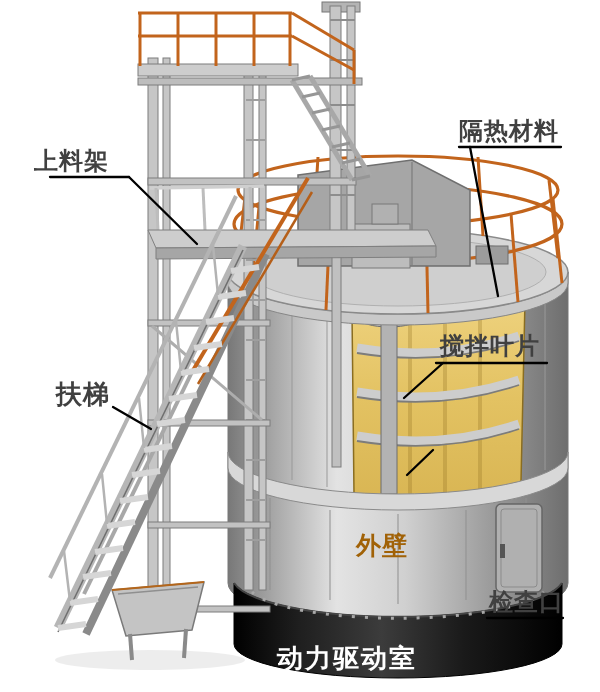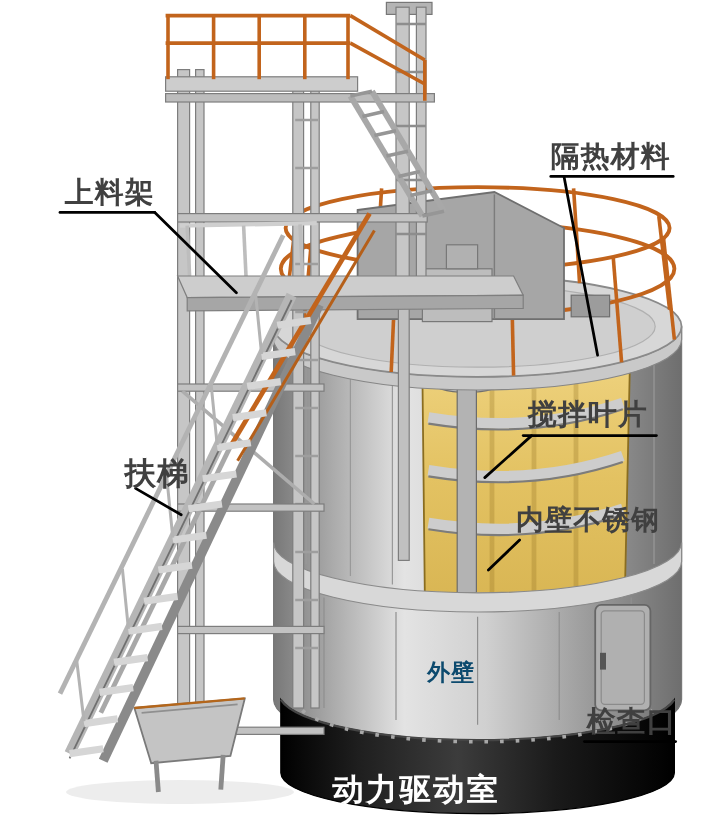--- a/index.html
+++ b/index.html
@@ -1,22 +1,22 @@
 <!DOCTYPE html>
 <html><head>
 <meta charset="utf-8">
 <style>
   html,body{margin:0;padding:0;background:#fff;}
   .stage{position:relative;width:600px;height:692px;background:#fff;overflow:hidden;
          font-family:"Liberation Sans",sans-serif;}
   .stage svg{position:absolute;left:0;top:0;}
   .lbl{position:absolute;font-weight:700;font-size:24px;line-height:1.12;color:#404040;
        white-space:nowrap;letter-spacing:1px;}
-  .lbl-ladder{font-size:26px;margin-left:48px;}
-  .lbl-outer{font-size:19px;color:#0c4a6e;margin-top:20px;}
+  .lbl-ladder{font-size:26px;}
+  .lbl-outer{font-size:25px;color:#a16207;}
   .lbl-inner{font-size:23px;}
   .lbl-drive{font-size:26px;color:#ffffff;letter-spacing:2px;}
 </style>
 </head>
 <body>
 
 <div class="stage">
 <svg width="600" height="692" viewBox="0 0 600 692">
   <defs>
     <linearGradient id="gBody" x1="0" y1="0" x2="1" y2="0">
@@ -194,21 +194,20 @@
     <line x1="459" y1="147" x2="561" y2="147"></line>
     <line x1="470" y1="147" x2="498" y2="296"></line>
     <line x1="113" y1="407" x2="151" y2="429"></line>
     <line x1="436" y1="363" x2="547" y2="363"></line>
     <line x1="443" y1="363" x2="404" y2="398"></line>
     <line x1="433" y1="450" x2="407" y2="475"></line>
     <line x1="487" y1="618" x2="563" y2="618"></line>
   </g>
 </svg>
 
-<div class="lbl" style="left:54px;top:148px;">上料架</div>
+<div class="lbl" style="left:34px;top:148px;">上料架</div>
 <div class="lbl" style="left:459px;top:118px;">隔热材料</div>
 <div class="lbl lbl-ladder" style="left:56px;top:380px;">扶梯</div>
 <div class="lbl" style="left:440px;top:333px;">搅拌叶片</div>
-<div class="lbl lbl-inner" style="left:430px;top:421px;">内壁不锈钢</div>
 <div class="lbl lbl-outer" style="left:356px;top:531px;">外壁</div>
 <div class="lbl lbl-drive" style="left:277px;top:644px;">动力驱动室</div>
 <div class="lbl" style="left:489px;top:589px;">检查口</div>
 </div>
 
 </body></html>

